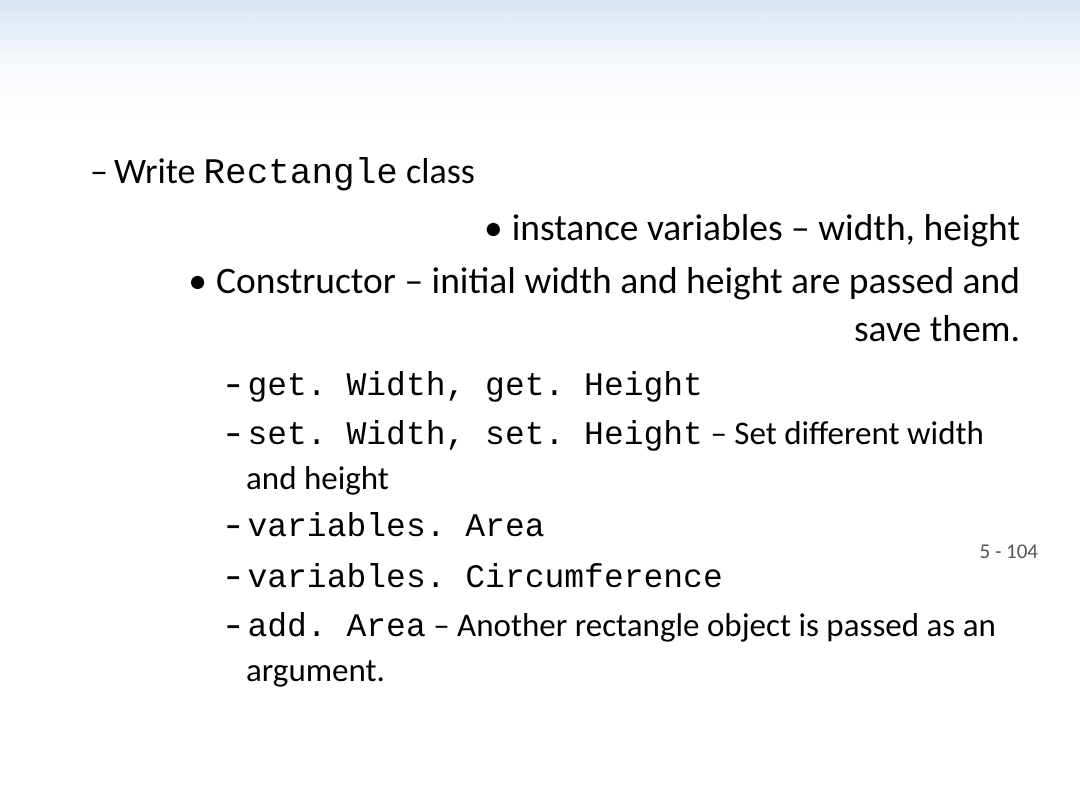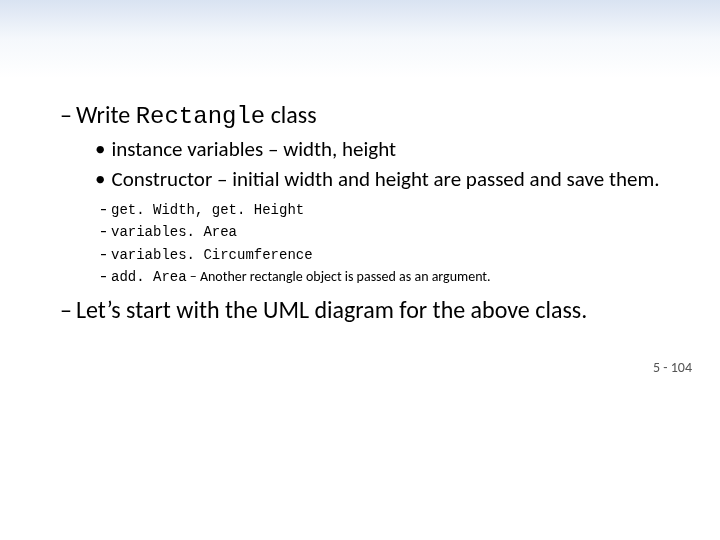--- a/index.html
+++ b/index.html
@@ -24,31 +24,32 @@
     line-height: 1.25;
   }
   .dash-l1 {
     margin-left: 0;
     font-size: 24px;
   }
   .dash-l1 .dash {
     margin-right: 4px;
   }
   .bullet-l2 {
-    margin-left: 35px;
-    font-size: 21px;
+    margin-left: 56px;
+    font-size: 25px;
     text-indent: -14px;
     padding-left: 14px;
+    text-align: right;
   }
   .bullet-l2 .dot {
     margin-right: 6px;
   }
   .dash-l3 {
-    margin-left: 40px;
-    font-size: 14px;
+    margin-left: 90px;
+    font-size: 22px;
     text-indent: -14px;
     padding-left: 14px;
   }
   .dash-l3 .dash {
     margin-right: 4px;
     font-weight: bold;
   }
   .mono {
     font-family: "Courier New", Courier, monospace;
   }
@@ -78,29 +79,29 @@
   <p class="line bullet-l2">
     <span class="dot">•</span><span>Constructor – initial width and height are passed and save them.</span>
   </p>
 
   <div class="gap"></div>
 
   <p class="line dash-l3">
     <span class="dash">–</span><span class="mono">get. Width, get. Height</span>
   </p>
   <p class="line dash-l3">
+    <span class="dash">–</span><span class="mono">set. Width, set. Height</span><span> – Set different width and height</span>
+  </p>
+  <p class="line dash-l3">
     <span class="dash">–</span><span class="mono">variables. Area</span>
   </p>
   <p class="line dash-l3">
     <span class="dash">–</span><span class="mono">variables. Circumference</span>
   </p>
   <p class="line dash-l3">
     <span class="dash">–</span><span class="mono">add. Area</span><span> – Another rectangle object is passed as an argument.</span>
   </p>
 
   <div class="gap"></div>
 
-  <p class="line dash-l1">
-    <span class="dash">–</span><span>Let’s start with the UML diagram for the above class.</span>
-  </p>
 
   <div class="pagenum">5 - 104</div>
 </div>
 
 </body></html>

